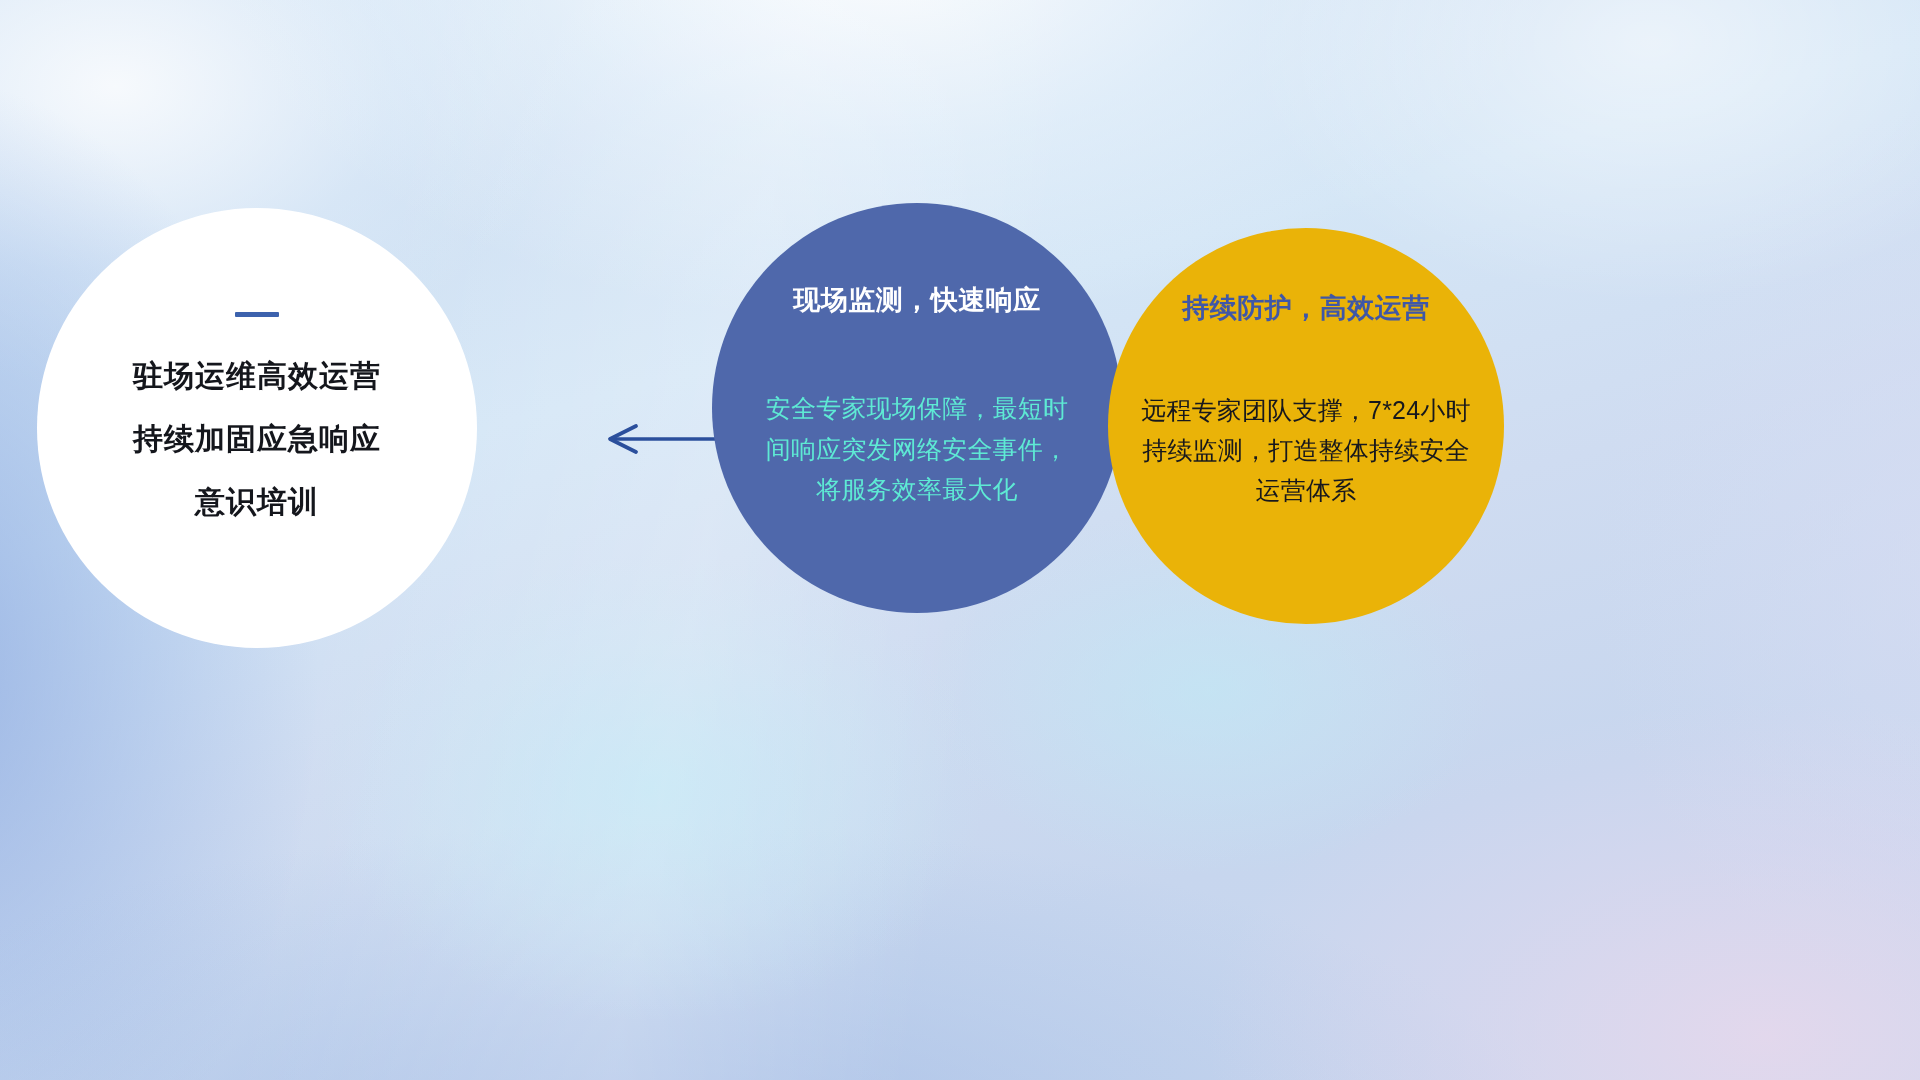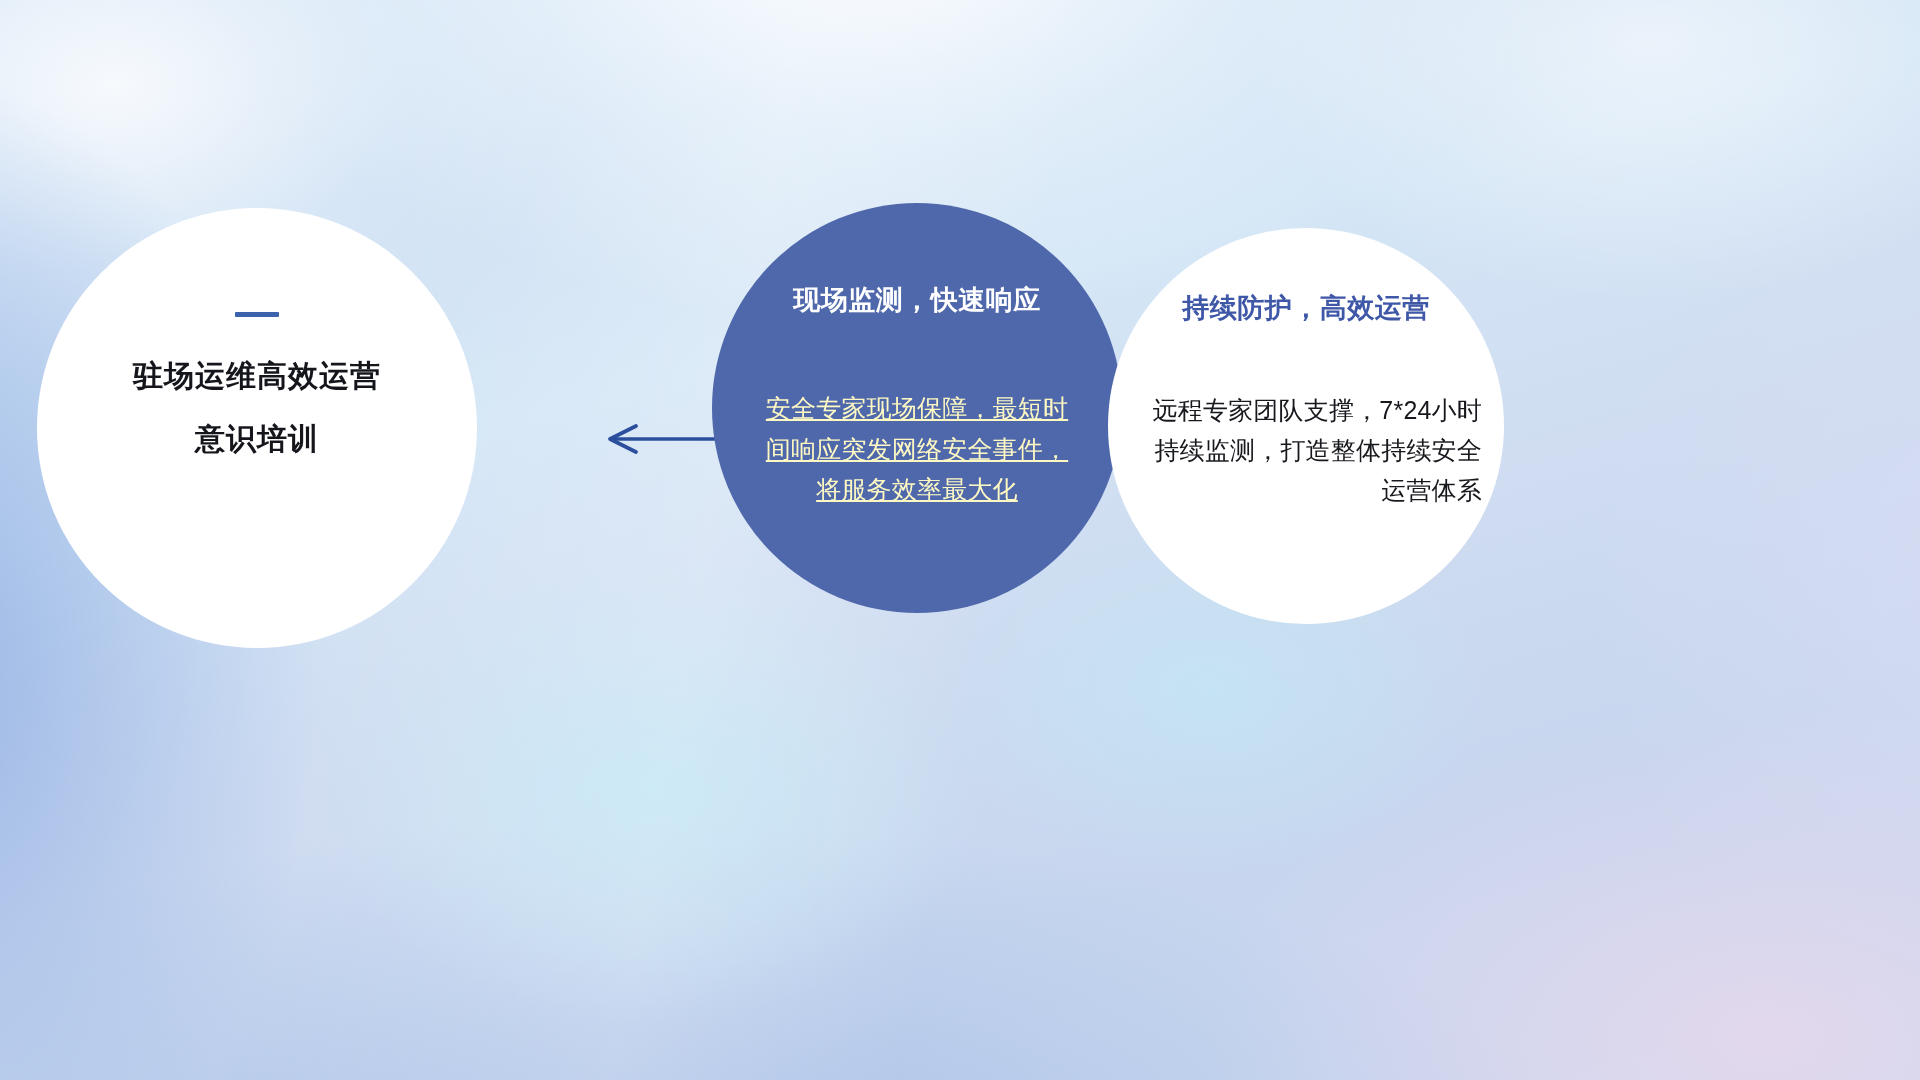--- a/index.html
+++ b/index.html
@@ -159,53 +159,52 @@
     font-size: 27px;
     font-weight: bold;
     color: #ffffff;
     letter-spacing: 0.5px;
     line-height: 1;
     white-space: nowrap;
     margin-bottom: 74px;
   }
   #circle-two .c-body {
     font-size: 25px;
-    color: #fef9c3;
+    color: #5eead4;
     line-height: 1.62;
     text-align: center;
     width: 314px;
     letter-spacing: 0.2px;
-    text-decoration: underline;
   }
 
   
   #circle-three {
     left: 1108px;
     top: 228px;
     width: 396px;
     height: 396px;
-    background: #ffffff;
+    background: #eab308;
     justify-content: flex-start;
     padding-top: 67px;
     z-index: 5;
   }
   #circle-three .c-title {
     font-size: 27px;
     font-weight: bold;
     color: #3f57a7;
     letter-spacing: 0.5px;
     line-height: 1;
     white-space: nowrap;
     margin-bottom: 68px;
   }
   #circle-three .c-body {
     font-size: 25px;
     color: #17181d;
     line-height: 1.6;
-    text-align: right;
+    text-align: center;
     width: 352px;
     letter-spacing: 0.2px;
   }
 </style>
 </head>
 <body>
 
 <div id="stage">
 
   <div class="bg-layer bg-base"></div>
@@ -228,20 +227,24 @@
   </div>
 
   <div class="circle" id="circle-one">
     <div class="divider"></div>
 
     <div class="kw-row">
       <span>驻场运维</span>
       <span>高效运营</span>
     </div>
 
+    <div class="kw-row">
+      <span>持续加固</span>
+      <span>应急响应</span>
+    </div>
 
     <div class="kw-row single">
       <span>意识培训</span>
     </div>
   </div>
 
   <div class="circle" id="circle-two">
     <div class="c-title">现场监测，快速响应</div>
     <div class="c-body">安全专家现场保障，最短时间响应突发网络安全事件，将服务效率最大化</div>
   </div>

